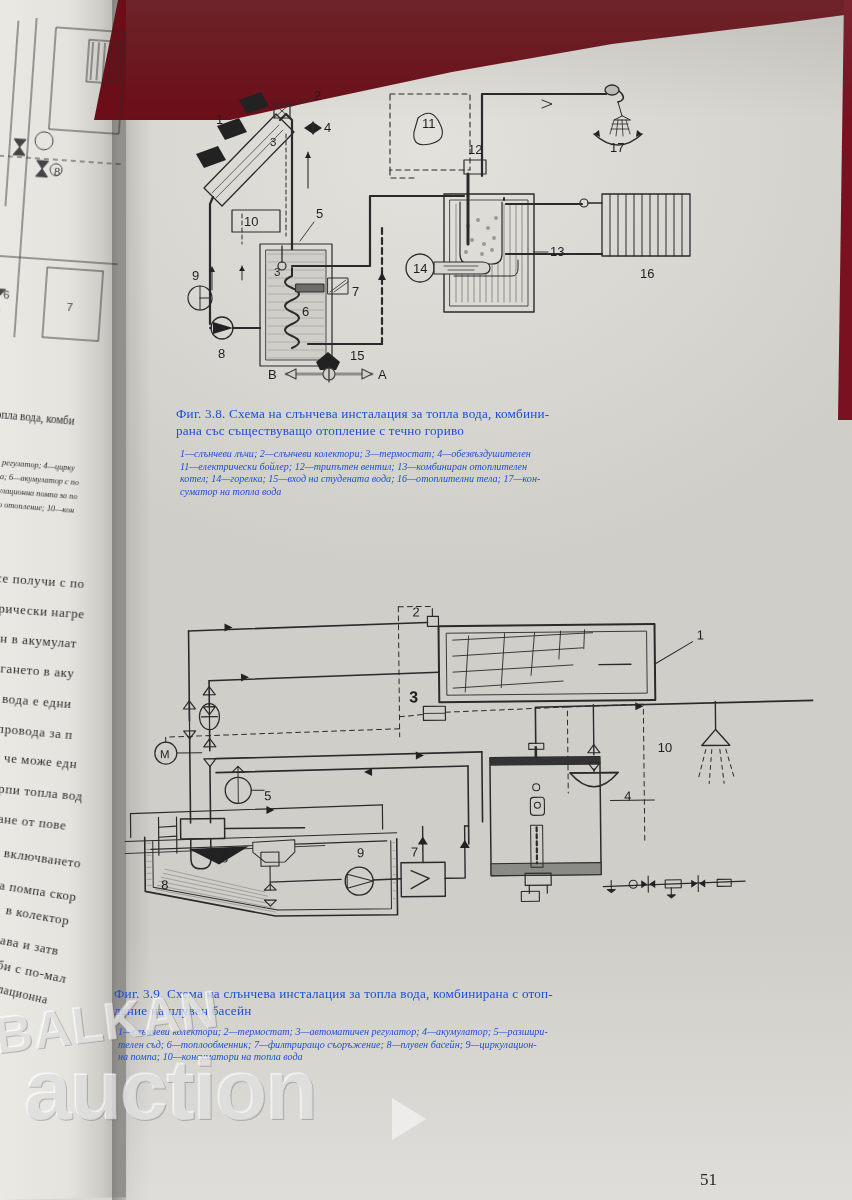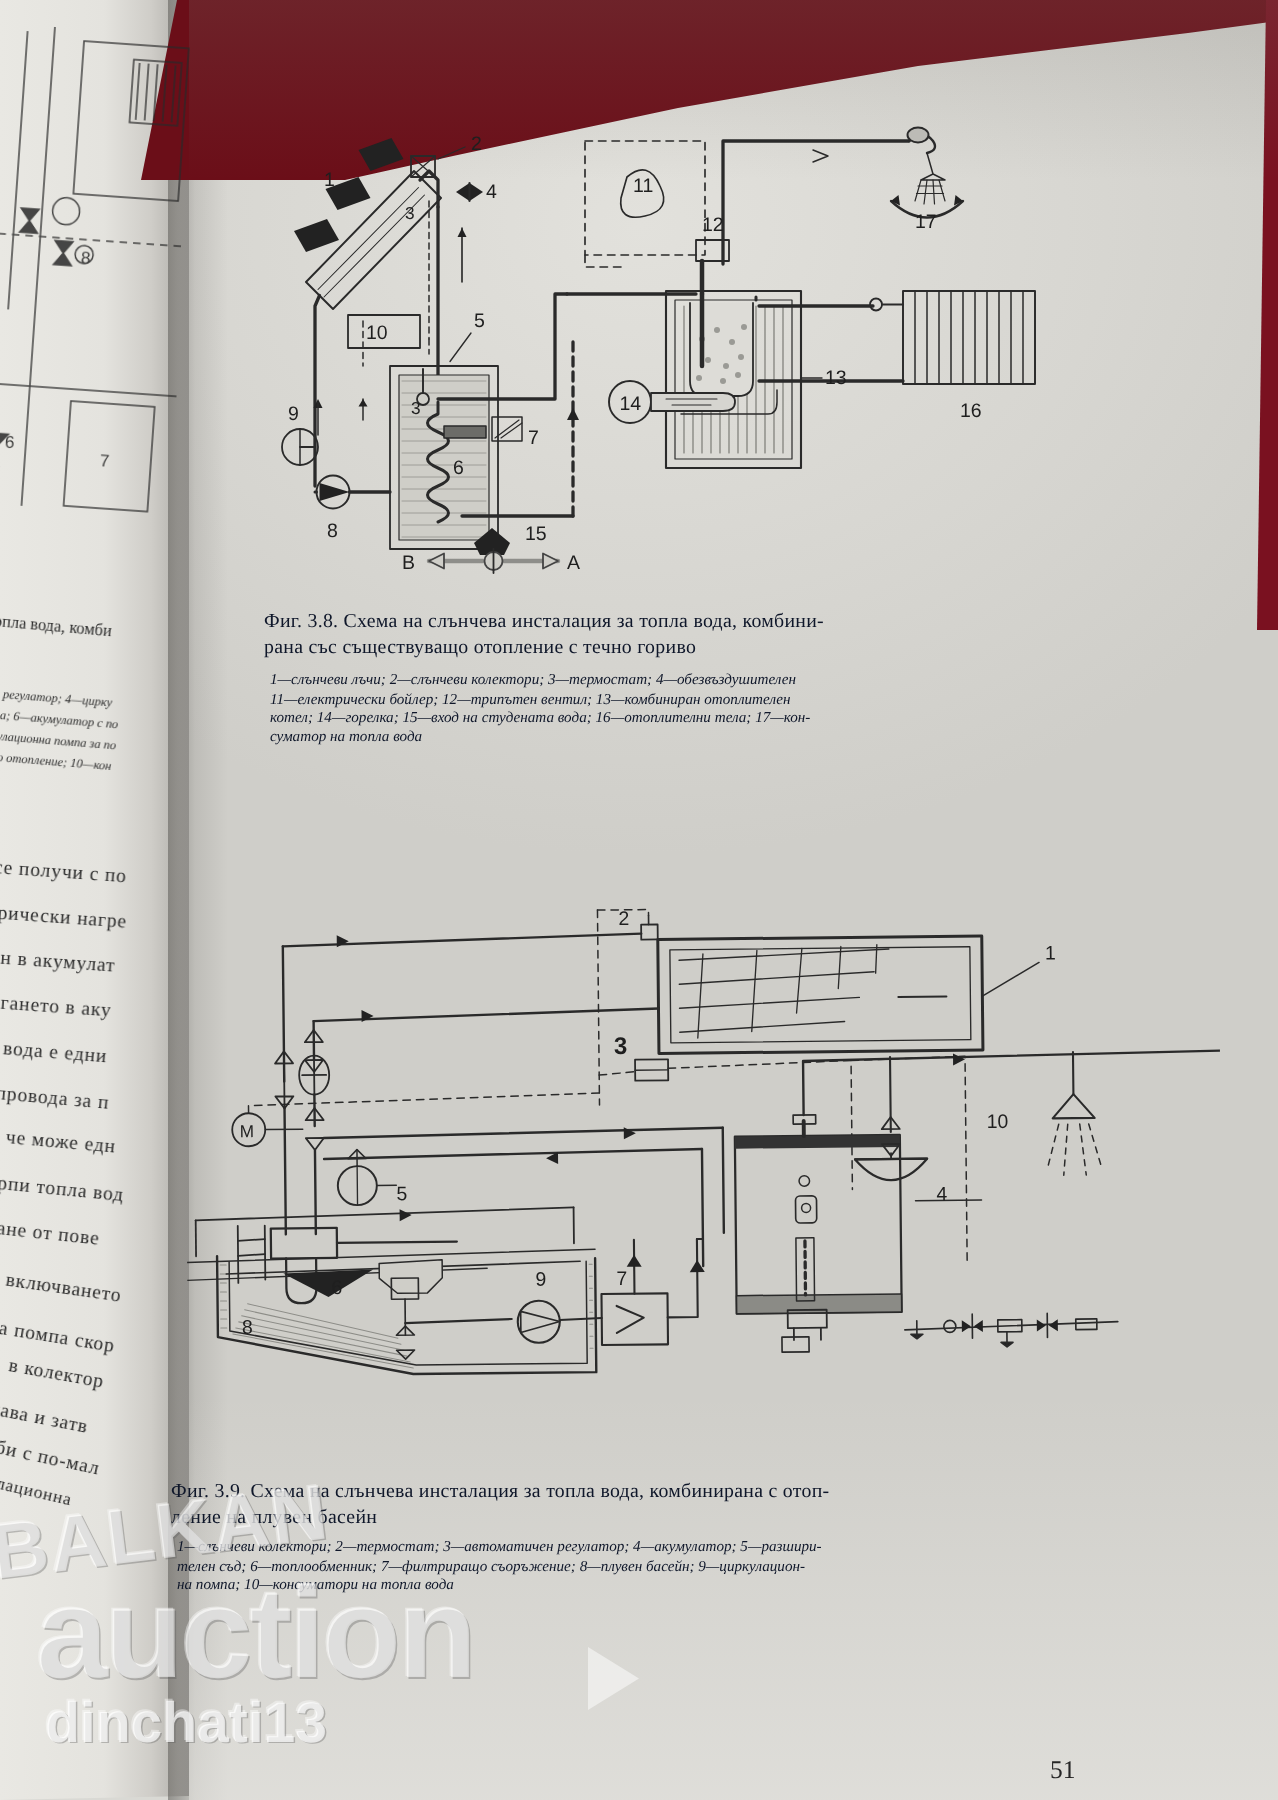--- a/index.html
+++ b/index.html
@@ -50,21 +50,21 @@
     position:absolute;color:#2c2c2c;font-family:"Liberation Serif",serif;
     white-space:nowrap;transform-origin:left center;
   }
   .lp-cap{font-size:11.5px;}
   .lp-leg{font-size:8.3px;font-style:italic;}
   .lp-body{font-size:13px;letter-spacing:.6px;}
 
   
   .fig{position:absolute;}
   .cap{
-    position:absolute;color:#0f172a;font-family:"Liberation Serif",serif;
+    position:absolute;color:#1d4ed8;font-family:"Liberation Serif",serif;
   }
   .cap-title{font-size:13.2px;line-height:16.5px;letter-spacing:.2px;}
   .cap-leg{font-size:10.1px;line-height:12.6px;}
   .cap-leg i{}
   .pageno{
     position:absolute;left:700px;top:1138px;font-size:17px;color:#262626;
     font-family:"Liberation Serif",serif;
     margin-top:32px;
   }
 
@@ -532,16 +532,15 @@
   <div class="cap cap-leg" style="left:118px;top:1026px;width:690px;">
     <div><i>1—слънчеви колектори; 2—термостат; 3—автоматичен регулатор; 4—акумулатор; 5—разшири-</i></div>
     <div><i>телен съд; 6—топлообменник; 7—филтриращо съоръжение; 8—плувен басейн; 9—циркулацион-</i></div>
     <div><i>на помпа; 10—консуматори на топла вода</i></div>
   </div>
 
   <div class="pageno">51</div>
 
   <div class="wm wm1">BALKAN</div>
   <div class="wm wm2">auction</div>
-  <div class="wm wm3">dinchati13</div>
   <div class="wm-tri"></div>
 
 </div>
 
 </body></html>

